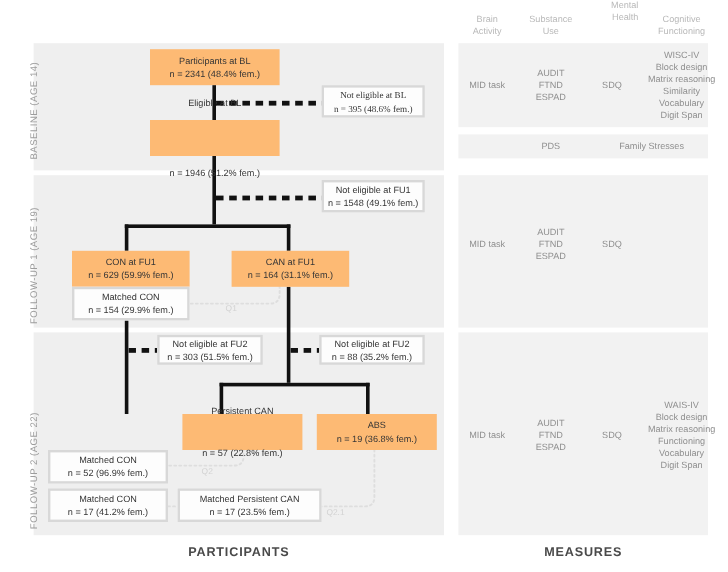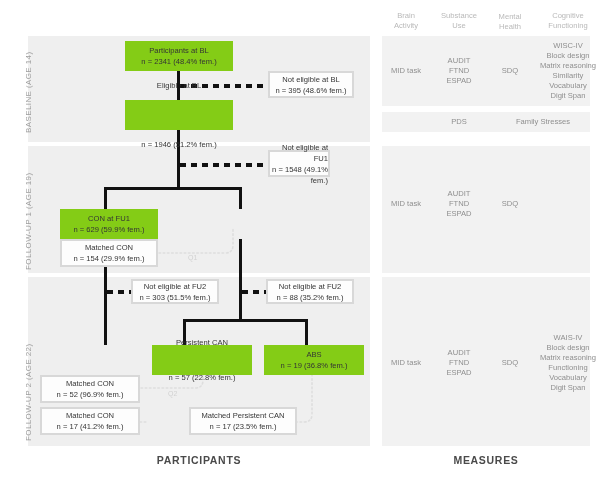--- a/index.html
+++ b/index.html
@@ -36,21 +36,21 @@
     display:flex;flex-direction:column;
     align-items:center;justify-content:center;
     text-align:center;
     font-size:7.6px;
     line-height:11px;
     color:#353535;
     z-index:5;
   }
   .box .l1{display:block;}
   .box .l2{display:block;}
-  .box.grey{background:#84cc16;}
+  .box.grey{background:#fdba74;}
   .box.white{background:#fdfdfd;border:2px solid #d8d8d8;}
 
   
   .vline{position:absolute;background:#111;width:3px;z-index:4;}
   .hline{position:absolute;background:#111;height:3px;z-index:4;}
   .dotline{
     position:absolute;height:4px;z-index:4;
     background-image:linear-gradient(to right,#111 0 6px,transparent 6px 11px);
     background-size:11px 4px;background-repeat:repeat-x;
   }
@@ -94,47 +94,51 @@
 
   <div class="box grey" style="left:125px;top:41px;width:108px;height:30px;">
     <span class="l1">Participants at BL</span>
     <span class="l2">n = 2341 (48.4% fem.)</span>
   </div>
 
   <div class="stub" style="left:177px;top:71px;height:29px;"></div>
 
   <div class="dotline" style="left:180px;top:83.5px;width:88px;"></div>
 
-  <div class="box white" style="left:268px;top:71px;width:86px;height:27px;">
+  <div class="box white" style="left:268px;top:71px;width:86px;height:27px;font-family:Liberation Serif, serif;">
     <span class="l1">Not eligible at BL</span>
     <span class="l2">n = 395 (48.6% fem.)</span>
   </div>
 
   <div class="box grey" style="left:125px;top:100px;width:108px;height:30px;gap:48px;">
     <span class="l1">Eligible at BL</span>
     <span class="l2">n = 1946 (51.2% fem.)</span>
   </div>
 
   <div class="vline" style="left:177px;top:130px;height:57px;"></div>
   <div class="dotline" style="left:180px;top:163px;width:88px;"></div>
 
-  <div class="box white" style="left:268px;top:150px;width:62px;height:27px;text-align:right;">
+  <div class="box white" style="left:268px;top:150px;width:86px;height:27px;">
     <span class="l1">Not eligible at FU1</span>
     <span class="l2">n = 1548 (49.1% fem.)</span>
   </div>
 
   <div class="hline" style="left:104px;top:187px;width:138px;"></div>
   <div class="vline" style="left:104px;top:187px;height:22px;"></div>
   <div class="vline" style="left:239px;top:187px;height:22px;"></div>
 
   <div class="box grey" style="left:60px;top:209px;width:98px;height:30px;">
     <span class="l1">CON at FU1</span>
     <span class="l2">n = 629 (59.9% fem.)</span>
   </div>
 
+  <div class="box grey" style="left:193px;top:209px;width:98px;height:30px;">
+    <span class="l1">CAN at FU1</span>
+    <span class="l2">n = 164 (31.1% fem.)</span>
+  </div>
 
   <div class="box white" style="left:60px;top:239px;width:98px;height:28px;">
     <span class="l1">Matched CON</span>
     <span class="l2">n = 154 (29.9% fem.)</span>
   </div>
 
   <svg class="qpath" width="105" height="50" style="left:157px;top:228px;">
     <path d="M2,25 L68,25 Q76,25 76,17 L76,1" fill="none" stroke="#dedede" stroke-width="1.6" stroke-dasharray="1.6 2.6" stroke-linecap="round"></path>
   </svg>
   <div class="qlabel" style="left:188px;top:254px;">Q1</div>
@@ -172,21 +176,21 @@
   <div class="box white" style="left:40px;top:375px;width:100px;height:28px;">
     <span class="l1">Matched CON</span>
     <span class="l2">n = 52 (96.9% fem.)</span>
   </div>
 
   <div class="box white" style="left:40px;top:407px;width:100px;height:28px;">
     <span class="l1">Matched CON</span>
     <span class="l2">n = 17 (41.2% fem.)</span>
   </div>
 
-  <div class="box white" style="left:148px;top:407px;width:108px;height:28px;margin-left:41px;">
+  <div class="box white" style="left:148px;top:407px;width:120px;height:28px;">
     <span class="l1">Matched Persistent CAN</span>
     <span class="l2">n = 17 (23.5% fem.)</span>
   </div>
 
   <svg class="qpath" width="90" height="50" style="left:139px;top:366px;">
     <path d="M2,22 L56,22 Q64,22 64,14 L64,1" fill="none" stroke="#dedede" stroke-width="1.6" stroke-dasharray="1.6 2.6" stroke-linecap="round"></path>
   </svg>
   <div class="qlabel" style="left:168px;top:390px;">Q2</div>
 
   <svg class="qpath" width="180" height="60" style="left:138px;top:374px;">
@@ -196,21 +200,21 @@
   <div class="qlabel" style="left:272px;top:424px;">Q2.1</div>
 
   <div class="mhead" style="left:382px;top:11px;width:48px;">
     <span>Brain</span><br>
     <span>Activity</span>
   </div>
   <div class="mhead" style="left:430px;top:11px;width:58px;">
     <span>Substance</span><br>
     <span>Use</span>
   </div>
-  <div class="mhead" style="left:488px;top:12px;width:44px;">
+  <div class="mhead" style="left:488px;top:0;width:44px;text-align:right;">
     <span>Mental</span><br>
     <span>Health</span>
   </div>
   <div class="mhead" style="left:532px;top:11px;width:72px;">
     <span>Cognitive</span><br>
     <span>Functioning</span>
   </div>
 
   <div class="mpanel" style="left:382px;top:36px;width:208px;height:70px;"></div>
   <div class="mcell" style="left:382px;top:66px;width:48px;white-space:pre-line;">MID task</div>

